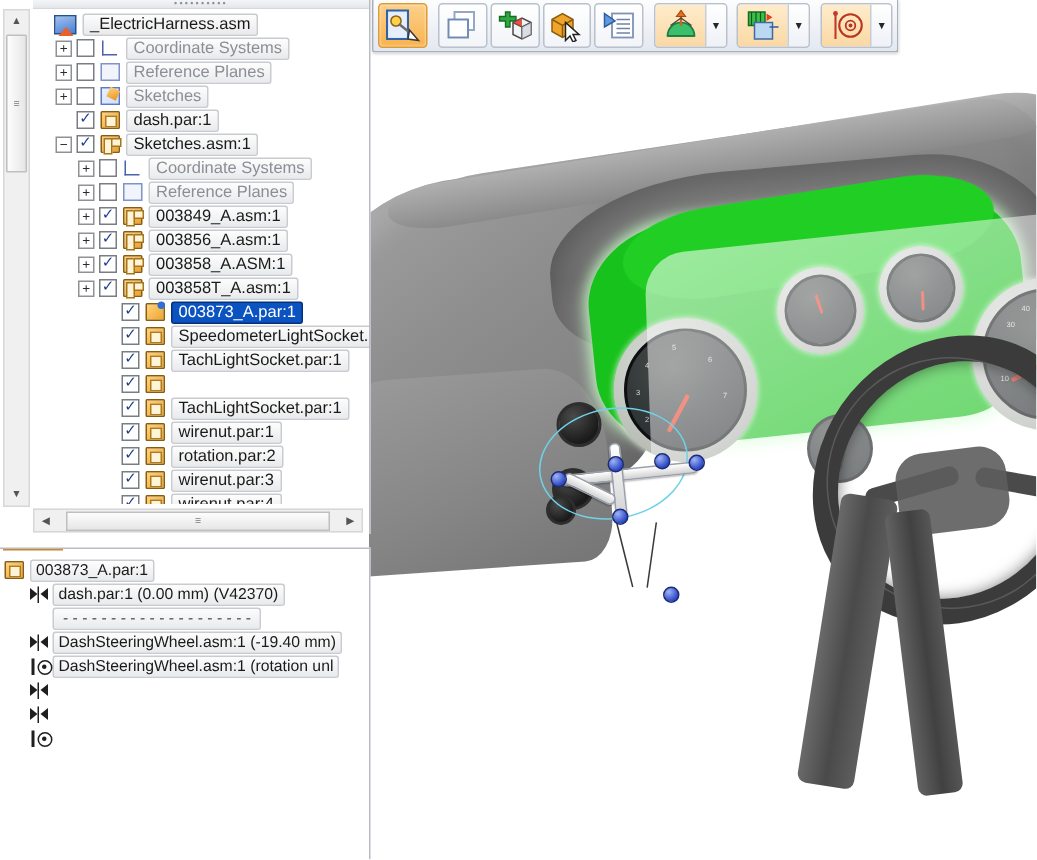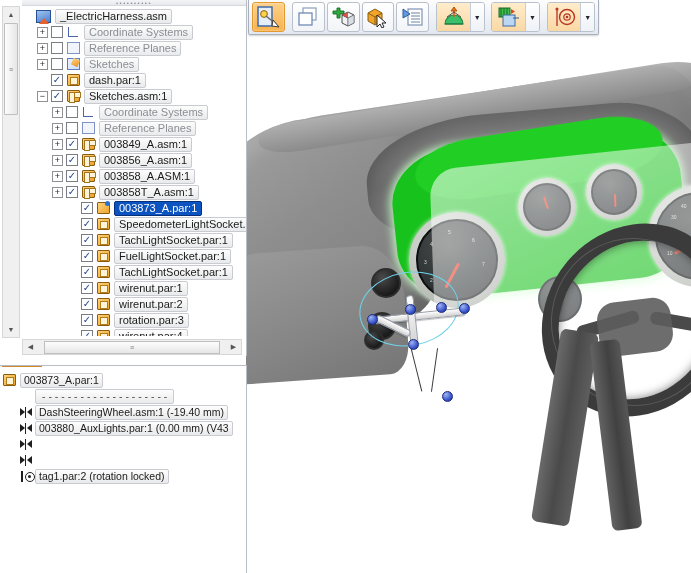--- a/index.html
+++ b/index.html
@@ -723,45 +723,44 @@
         <div class="node" style="padding-left: 45px;">
           <span class="exp none"></span>
           <span class="cbx">✓</span>
           <span class="nicon ic-part"></span>
           <span class="lbl">TachLightSocket.par:1</span>
         </div>
         <div class="node" style="padding-left: 45px;">
           <span class="exp none"></span>
           <span class="cbx">✓</span>
           <span class="nicon ic-part"></span>
-          <span class="lbl">FuelLightSocket.par:1</span>
         </div>
         <div class="node" style="padding-left: 45px;">
           <span class="exp none"></span>
           <span class="cbx">✓</span>
           <span class="nicon ic-part"></span>
           <span class="lbl">TachLightSocket.par:1</span>
         </div>
         <div class="node" style="padding-left: 45px;">
           <span class="exp none"></span>
           <span class="cbx">✓</span>
           <span class="nicon ic-part"></span>
           <span class="lbl">wirenut.par:1</span>
         </div>
         <div class="node" style="padding-left: 45px;">
           <span class="exp none"></span>
           <span class="cbx">✓</span>
           <span class="nicon ic-part"></span>
-          <span class="lbl">wirenut.par:2</span>
+          <span class="lbl">rotation.par:2</span>
         </div>
         <div class="node" style="padding-left: 45px;">
           <span class="exp none"></span>
           <span class="cbx">✓</span>
           <span class="nicon ic-part"></span>
-          <span class="lbl">rotation.par:3</span>
+          <span class="lbl">wirenut.par:3</span>
         </div>
         <div class="node" style="padding-left: 45px;">
           <span class="exp none"></span>
           <span class="cbx">✓</span>
           <span class="nicon ic-part"></span>
           <span class="lbl">wirenut.par:4</span>
         </div>
       </div>
 
     <div id="tree-hscroll">
@@ -774,49 +773,54 @@
   </div>
 
   <div id="rel-pane">
     <div id="rel-tab"></div>
     <div id="rel-list">
       <div class="rel-row">
         <span class="ic-relpart"></span>
         <span class="rel-lbl">003873_A.par:1</span>
       </div>
       <div id="rel-rows">
+          <div class="rel-row indent">
+            <span class="rel-ic ic-mate">
+              <i></i>
+            </span>
+            <span class="rel-lbl">dash.par:1   (0.00 mm)   (V42370)</span>
+          </div>
           <div class="rel-row indent rel-sep">
             <span class="rel-ic "></span>
             <span class="rel-lbl">- - - - - - - - - - - - - - - - - - - -</span>
           </div>
           <div class="rel-row indent">
             <span class="rel-ic ic-mate">
               <i></i>
             </span>
             <span class="rel-lbl">DashSteeringWheel.asm:1   (-19.40 mm)</span>
           </div>
           <div class="rel-row indent">
-            <span class="rel-ic ic-mate">
+            <span class="rel-ic ic-rot">
               <i></i>
             </span>
-            <span class="rel-lbl">003880_AuxLights.par:1   (0.00 mm)   (V43</span>
+            <span class="rel-lbl">DashSteeringWheel.asm:1   (rotation unl</span>
           </div>
           <div class="rel-row indent">
             <span class="rel-ic ic-mate">
               <i></i>
             </span>
           </div>
           <div class="rel-row indent">
             <span class="rel-ic ic-mate">
               <i></i>
             </span>
           </div>
           <div class="rel-row indent">
             <span class="rel-ic ic-rot">
               <i></i>
             </span>
-            <span class="rel-lbl">tag1.par:2   (rotation locked)</span>
           </div>
         </div>
     </div>
   </div>
 
 </div>
 
 </body></html>

